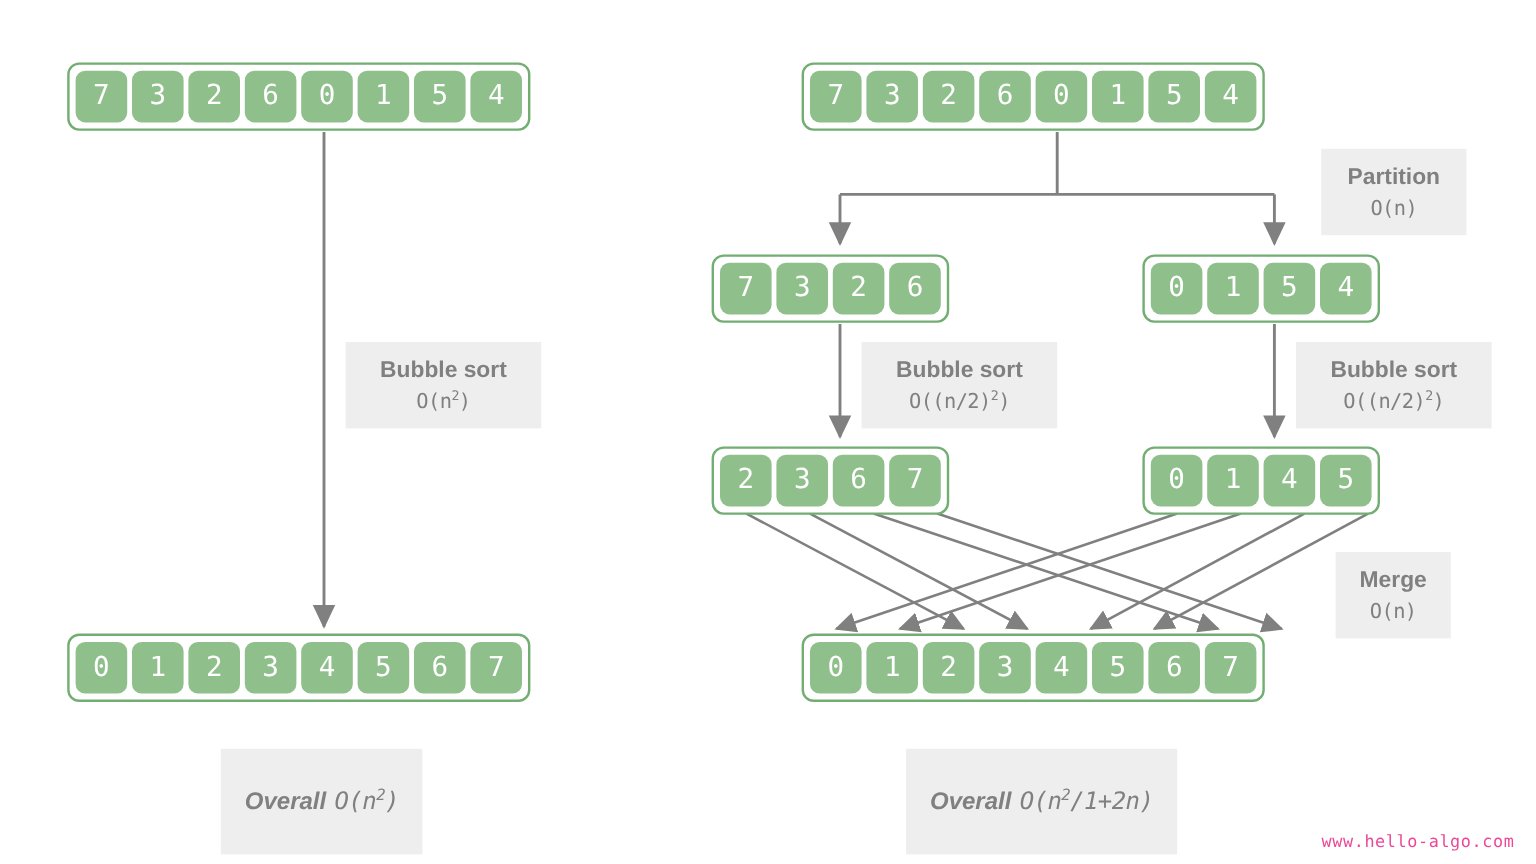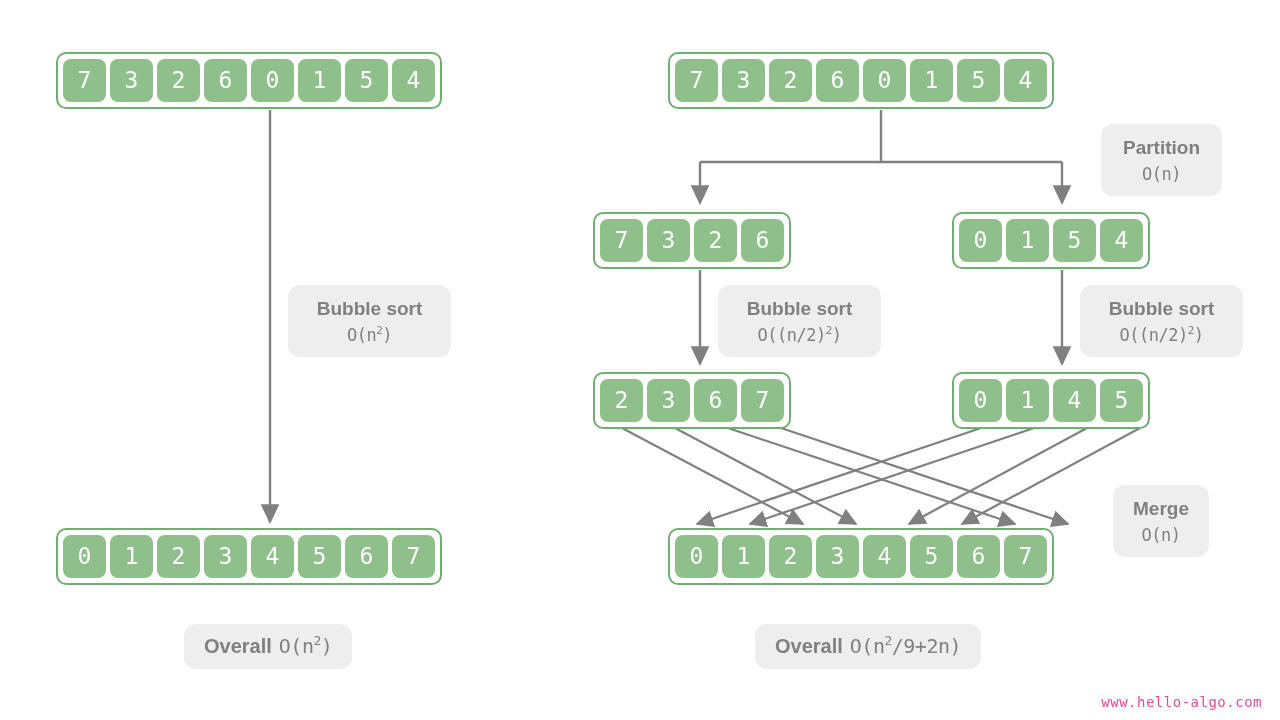--- a/index.html
+++ b/index.html
@@ -32,43 +32,43 @@
     font-size:23px;
     font-weight:400;
     line-height:1;
   }
 
   
   .chip{
     position:absolute;
     box-sizing:border-box;
     background:#eeeeee;
-    border-radius:12px;
+    border-radius:0;
     padding:10px 16px;
     text-align:center;
     color:#808080;
     white-space:nowrap;
   }
   .chip .t1{
     font-family:"Liberation Sans", sans-serif;
     font-weight:bold;
     font-size:19px;
     line-height:1.45;
     display:block;
   }
   .chip .t2{
     font-family:"DejaVu Sans Mono", monospace;
     font-size:17px;
     line-height:1.45;
     display:block;
     letter-spacing:-0.5px;
   }
   .chip.single{
-    padding:8px 20px;
-    display:flex;align-items:baseline;justify-content:center;gap:7px;
+    padding:29px 20px;
+    display:flex;align-items:baseline;justify-content:center;gap:7px;font-style:italic;
   }
   .chip.single .t1{font-size:20px;}
   .chip.single .t2{font-size:20px;}
   .chip sup{font-size:0.65em;vertical-align:super;line-height:0;}
 
   
   #wires{position:absolute;left:0;top:0;width:1280px;height:720px;pointer-events:none;}
 
   
   #watermark{
@@ -191,35 +191,35 @@
       <div class="cell">7</div>
     </div>
 
   <div class="array" id="right-right-half-sorted" style="left:952px; top:372px;">
       <div class="cell">0</div>
       <div class="cell">1</div>
       <div class="cell">4</div>
       <div class="cell">5</div>
     </div>
 
-  <div class="chip" style="left:1113px; top:460px; width:96px;margin-top:25px;">
+  <div class="chip" style="left:1113px; top:460px; width:96px;">
     <span class="t1">Merge</span>
     <span class="t2">O(n)</span>
   </div>
 
   <div class="array" id="right-output" style="left:668px; top:528px;">
       <div class="cell">0</div>
       <div class="cell">1</div>
       <div class="cell">2</div>
       <div class="cell">3</div>
       <div class="cell">4</div>
       <div class="cell">5</div>
       <div class="cell">6</div>
       <div class="cell">7</div>
     </div>
 
   <div class="chip single" style="left:755px; top:624px;">
     <span class="t1">Overall</span>
-    <span class="t2"><span>O(n</span><sup>2</sup><span>/9+2n)</span></span>
+    <span class="t2"><span>O(n</span><sup>2</sup><span>/1+2n)</span></span>
   </div>
 
   <div id="watermark">www.hello-algo.com</div>
 </div>
 
 </body></html>

